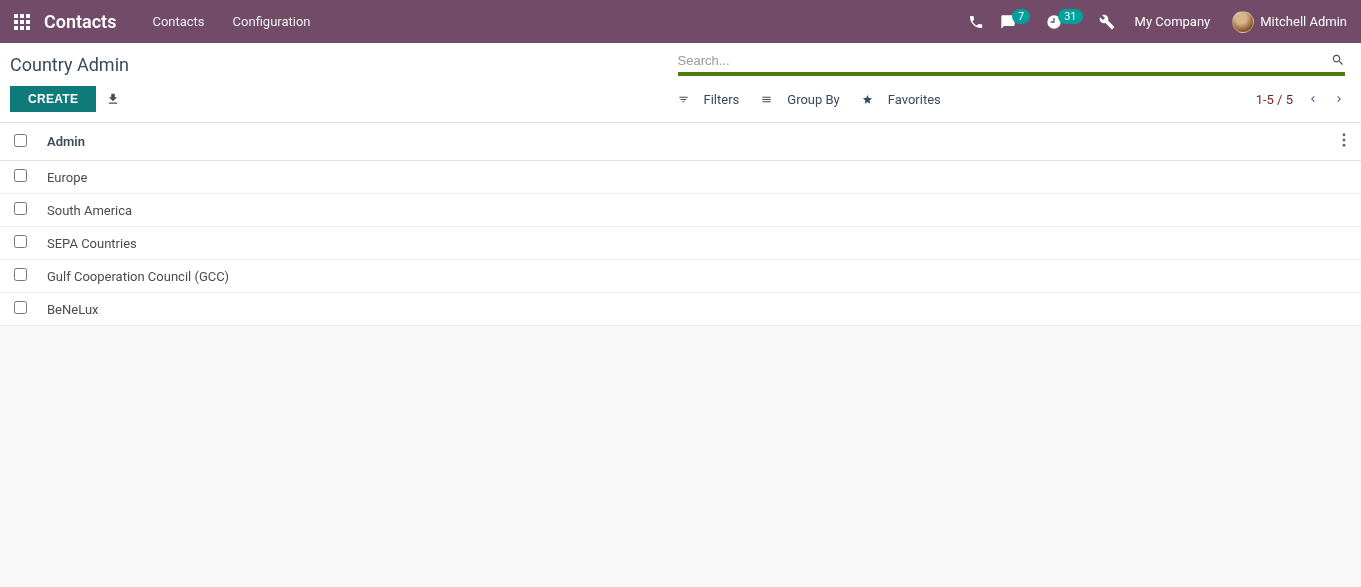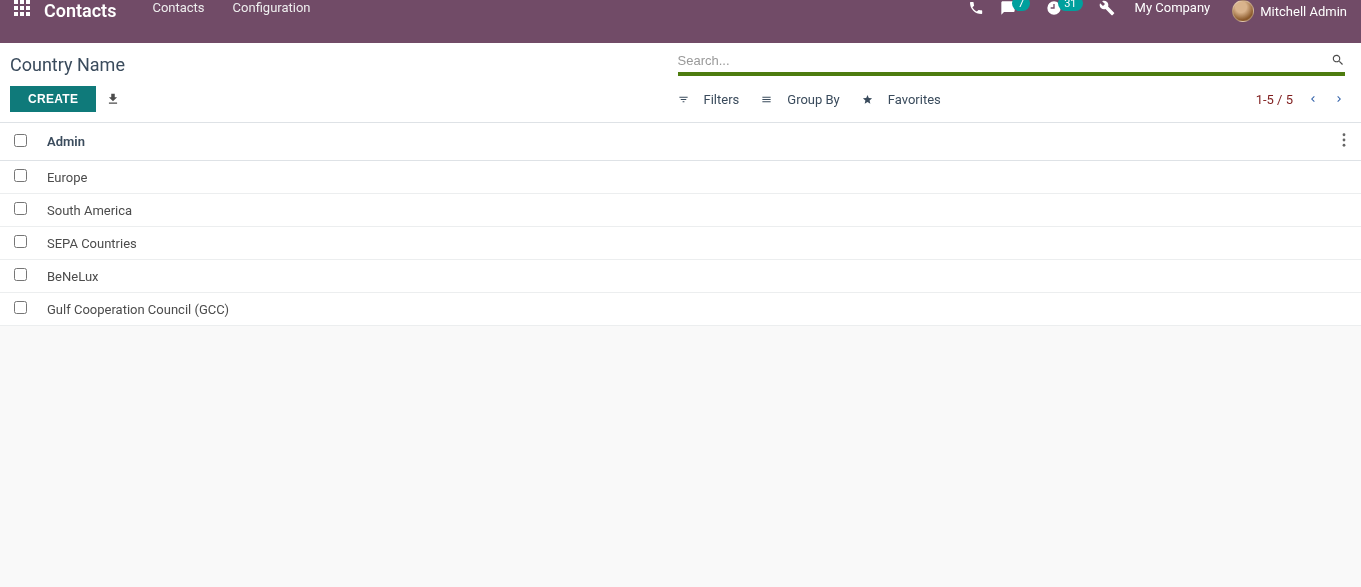--- a/index.html
+++ b/index.html
@@ -11,21 +11,21 @@
       width: 1361px;
       height: 587px;
       overflow: hidden;
     }
     
     .navbar {
       background: #714b67;
       color: #fff;
       height: 43px;
       display: flex;
-      align-items: flex-start;
+      align-items: center;
       padding: 0 14px;
     }
     .apps-btn {
       display: grid;
       grid-template-columns: repeat(3, 4px);
       grid-template-rows: repeat(3, 4px);
       gap: 2px;
       cursor: pointer;
       margin-right: 14px;
     }
@@ -228,21 +228,21 @@
   </div>
   <div class="company-name">My Company</div>
   <div style="display:flex;align-items:center;cursor:pointer;margin-left:10px;">
     <div class="avatar"></div>
     <div class="username">Mitchell Admin</div>
   </div>
 </div>
 
 <div class="control-panel">
   <div class="cp-row cp-row1">
-    <div class="breadcrumb">Country Name</div>
+    <div class="breadcrumb">Country Admin</div>
     <div class="search-wrapper">
       <input class="search-input" type="text" placeholder="Search..." style="">
       <span class="search-btn">
         <svg viewBox="0 0 24 24">
             <path d="M15.5 14h-.8l-.3-.3a6.5 6.5 0 1 0-.7.7l.3.3v.8l5 5 1.5-1.5-5-5zm-6 0a4.5 4.5 0 1 1 0-9 4.5 4.5 0 0 1 0 9z"></path>
           </svg>
       </span>
     </div>
   </div>
   <div class="cp-row cp-row2">
@@ -317,22 +317,22 @@
       <td>South America</td>
       <td class="opt"></td>
     </tr>
     <tr>
       <td class="chk"><input type="checkbox" style=""></td>
       <td>SEPA Countries</td>
       <td class="opt"></td>
     </tr>
     <tr>
       <td class="chk"><input type="checkbox" style=""></td>
+      <td>Gulf Cooperation Council (GCC)</td>
+      <td class="opt"></td>
+    </tr>
+    <tr>
+      <td class="chk"><input type="checkbox" style=""></td>
       <td>BeNeLux</td>
-      <td class="opt"></td>
-    </tr>
-    <tr>
-      <td class="chk"><input type="checkbox" style=""></td>
-      <td>Gulf Cooperation Council (GCC)</td>
       <td class="opt"></td>
     </tr>
   </tbody>
 </table>
 
 </body></html>

